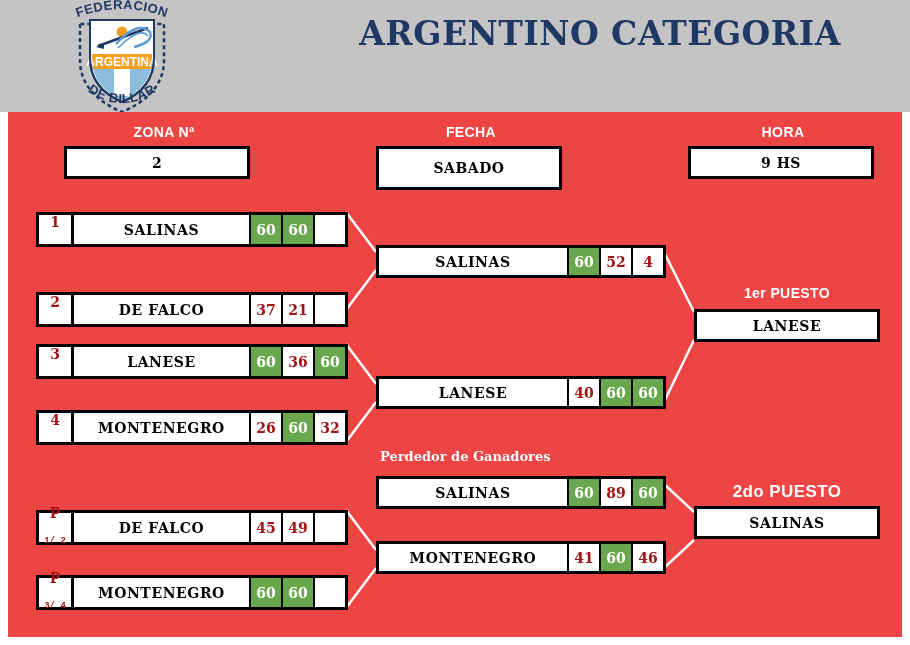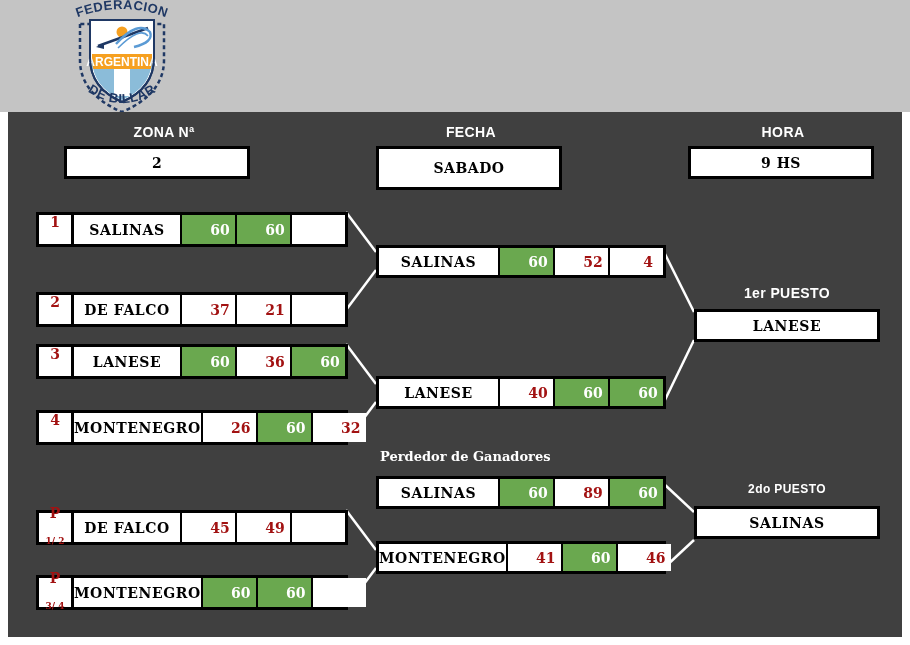--- a/index.html
+++ b/index.html
@@ -8,39 +8,39 @@
 
   
   .header{position:absolute;left:0;top:0;width:910px;height:112px;background:#c4c4c4;}
   .logo{position:absolute;left:62px;top:-2px;width:120px;height:118px;}
   .title{position:absolute;left:300px;top:14px;width:600px;text-align:center;
          color:#1f3864;font-family:"DejaVu Serif",serif;font-weight:bold;
          font-size:33px;line-height:40px;letter-spacing:.5px;}
   .title .l2{display:block;}
 
   
-  .panel{position:absolute;left:8px;top:112px;width:894px;height:525px;background:#404040;}
+  .panel{position:absolute;left:8px;top:112px;width:894px;height:525px;background:#ef4444;}
 
   
   .cap{position:absolute;color:#ffffff;font-weight:bold;font-size:14px;
        letter-spacing:.4px;text-align:center;}
 
   
   .box{position:absolute;box-sizing:border-box;border:3px solid #000000;
        background:#ffffff;display:flex;align-items:stretch;}
   .box .nm{flex:1;display:flex;align-items:center;justify-content:center;
            font-family:"DejaVu Serif",serif;font-weight:bold;font-size:14px;
            color:#000000;letter-spacing:.6px;background:#ffffff;}
   .box .seed{width:32px;flex:none;border-right:3px solid #000;background:#fff;
              display:flex;flex-direction:column;align-items:center;justify-content:center;
              color:#a21212;font-family:"DejaVu Serif",serif;font-weight:bold;font-size:14px;line-height:13px;}
-  .box .seed .sub{font-size:9px;margin-top:15px;}
+  .box .seed .sub{font-size:9px;margin-top:15px;font-family:Liberation Mono, monospace;}
   .box .sc{width:30px;flex:none;border-left:2px solid #000;background:#ffffff;
            display:flex;align-items:center;justify-content:center;
-           font-family:"DejaVu Serif",serif;font-weight:bold;font-size:14px;color:#a21212;padding-left:23px;}
+           font-family:"DejaVu Serif",serif;font-weight:bold;font-size:14px;color:#a21212;}
   .box .sc.win{background:#6aa84f;color:#ffffff;}
 
   
   .infobox{position:absolute;box-sizing:border-box;border:3px solid #000;background:#fff;
            display:flex;align-items:center;justify-content:center;
            font-family:"DejaVu Serif",serif;font-weight:bold;font-size:14px;color:#000;letter-spacing:.5px;}
 
   
   .resbox{position:absolute;box-sizing:border-box;border:3px solid #000;background:#fff;
           display:flex;align-items:center;justify-content:center;
@@ -89,20 +89,21 @@
           <textPath href="#arcBot" startOffset="50%" text-anchor="middle">DE BILLAR</textPath>
         </text>
         <defs>
           <path id="arcTop" d="M14,20 Q60,2 106,20" fill="none"></path>
           <path id="arcBot" d="M16,86 Q60,124 104,86" fill="none"></path>
         </defs>
       </svg>
     </div>
 
     <div class="title">
+      <span>ARGENTINO CATEGORIA</span>
     </div>
   </div>
 
   <div class="panel">
 
     <svg class="conn">
       <g stroke="#ffffff" stroke-width="2.5" fill="none">
 
         <line x1="338" y1="100" x2="368" y2="140"></line>
         <line x1="338" y1="198" x2="368" y2="158"></line>
@@ -229,19 +230,19 @@
       <div class="sc">41</div>
       <div class="sc win">60</div>
       <div class="sc">46</div>
     </div>
 
     <div class="cap" style="left:686px;top:173px;width:186px;font-size:14px;">1er PUESTO</div>
     <div class="resbox" style="left:686px;top:197px;width:186px;height:33px;">
       <span>LANESE</span>
     </div>
 
-    <div class="cap" style="left:686px;top:370px;width:186px;font-size:12px;">2do PUESTO</div>
+    <div class="cap" style="left:686px;top:370px;width:186px;font-size:17px;">2do PUESTO</div>
     <div class="resbox" style="left:686px;top:394px;width:186px;height:33px;">
       <span>SALINAS</span>
     </div>
 
   </div>
 </div>
 
 </body></html>

